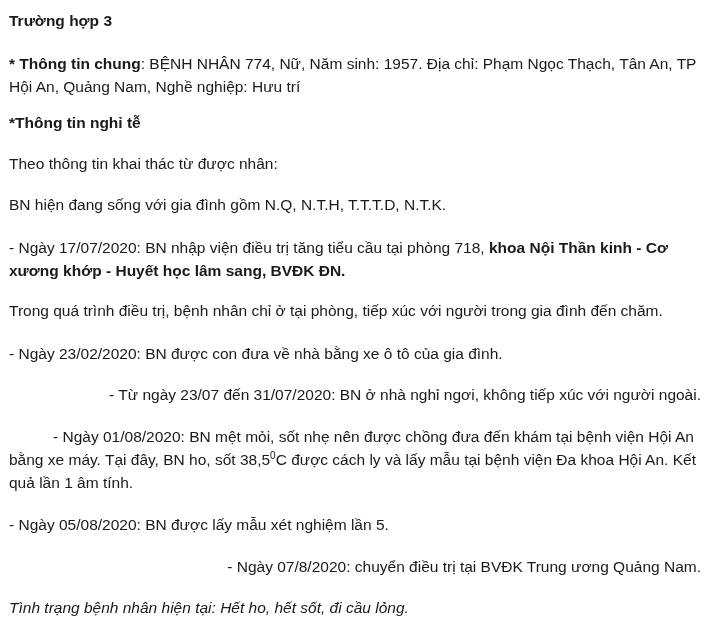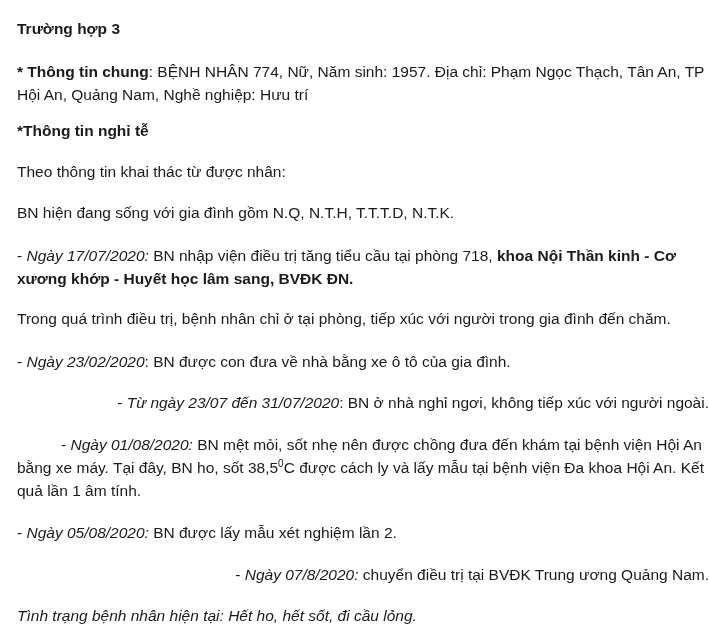--- a/index.html
+++ b/index.html
@@ -20,25 +20,25 @@
       position: absolute;
       left: 9px;
       top: 0;
       width: 692px;
     }
     .p {
       position: absolute;
       left: 0;
       width: 692px;
       line-height: 23px;
-      margin: 8px;
+      margin: 0;
       white-space: normal;
     }
     .b { font-weight: bold; }
-    .i { font-style: italic; }
+    .i { }
     .indent1 { padding-left: 40px; box-sizing: border-box; text-align: right; }
     .indent2 { text-indent: 44px; }
     sup { font-size: 10px; line-height: 0; vertical-align: 6px; }
   </style>
 </head>
 <body>
 
 <div class="doc">
 
   <p class="p b" style="top:9px;">Trường hợp 3</p>
@@ -54,19 +54,19 @@
   <p class="p" style="top:236px;"><span>- </span><span class="i">Ngày 17/07/2020:</span><span> BN nhập viện điều trị tăng tiểu cầu tại phòng 718, </span><span class="b">khoa Nội Thần kinh - Cơ xương khớp - Huyết học lâm sang, BVĐK ĐN.</span></p>
 
   <p class="p" style="top:299px;">Trong quá trình điều trị, bệnh nhân chỉ ở tại phòng, tiếp xúc với người trong gia đình đến chăm.</p>
 
   <p class="p" style="top:342px;"><span>- </span><span class="i">Ngày 23/02/2020</span><span>: BN được con đưa về nhà bằng xe ô tô của gia đình.</span></p>
 
   <p class="p indent1" style="top:383px;"><span>- </span><span class="i">Từ ngày 23/07 đến 31/07/2020</span><span>: BN ở nhà nghỉ ngơi, không tiếp xúc với người ngoài.</span></p>
 
   <p class="p indent2" style="top:425px;"><span>- </span><span class="i">Ngày 01/08/2020:</span><span> BN mệt mỏi, sốt nhẹ nên được chồng đưa đến khám tại bệnh viện Hội An bằng xe máy.  Tại đây, BN ho, sốt 38,5</span><sup>0</sup><span>C được cách ly và lấy mẫu tại bệnh viện Đa khoa Hội An. Kết quả lần 1 âm tính.</span></p>
 
-  <p class="p" style="top:513px;"><span>- </span><span class="i">Ngày 05/08/2020:</span><span> BN được lấy mẫu xét nghiệm lần 2.</span></p>
+  <p class="p" style="top:513px;"><span>- </span><span class="i">Ngày 05/08/2020:</span><span> BN được lấy mẫu xét nghiệm lần 5.</span></p>
 
   <p class="p indent1" style="top:555px;"><span>- </span><span class="i">Ngày 07/8/2020:</span><span> chuyển điều trị tại BVĐK Trung ương Quảng Nam.</span></p>
 
   <p class="p" style="top:596px;font-style:italic;">Tình trạng bệnh nhân hiện tại: Hết ho, hết sốt, đi cầu lỏng.</p>
 
 </div>
 
 </body></html>

